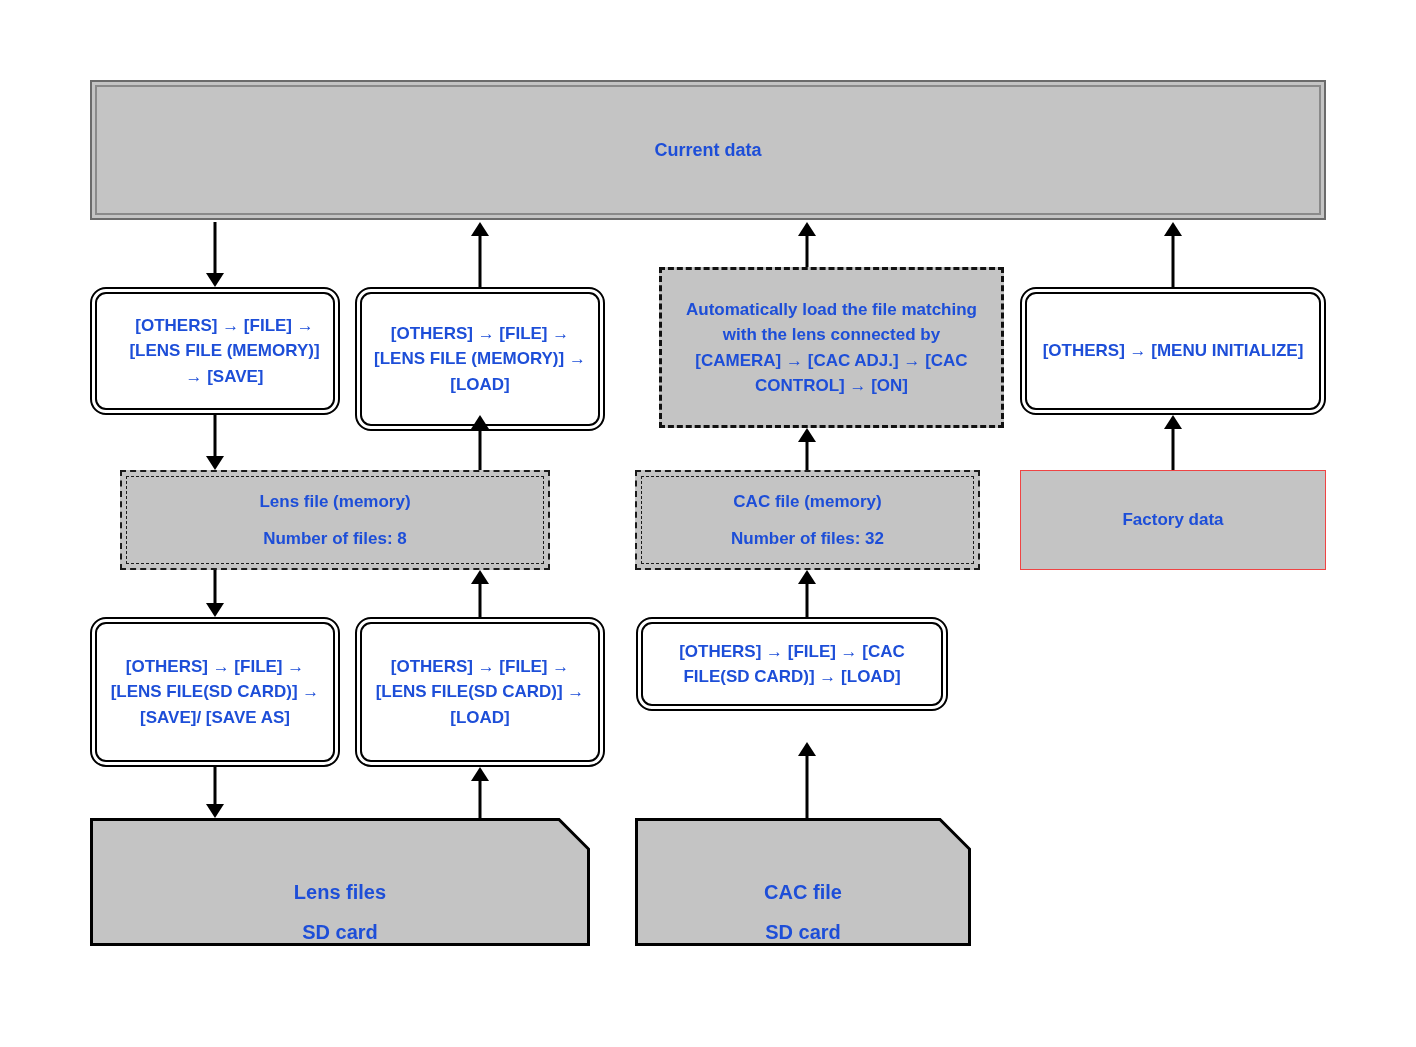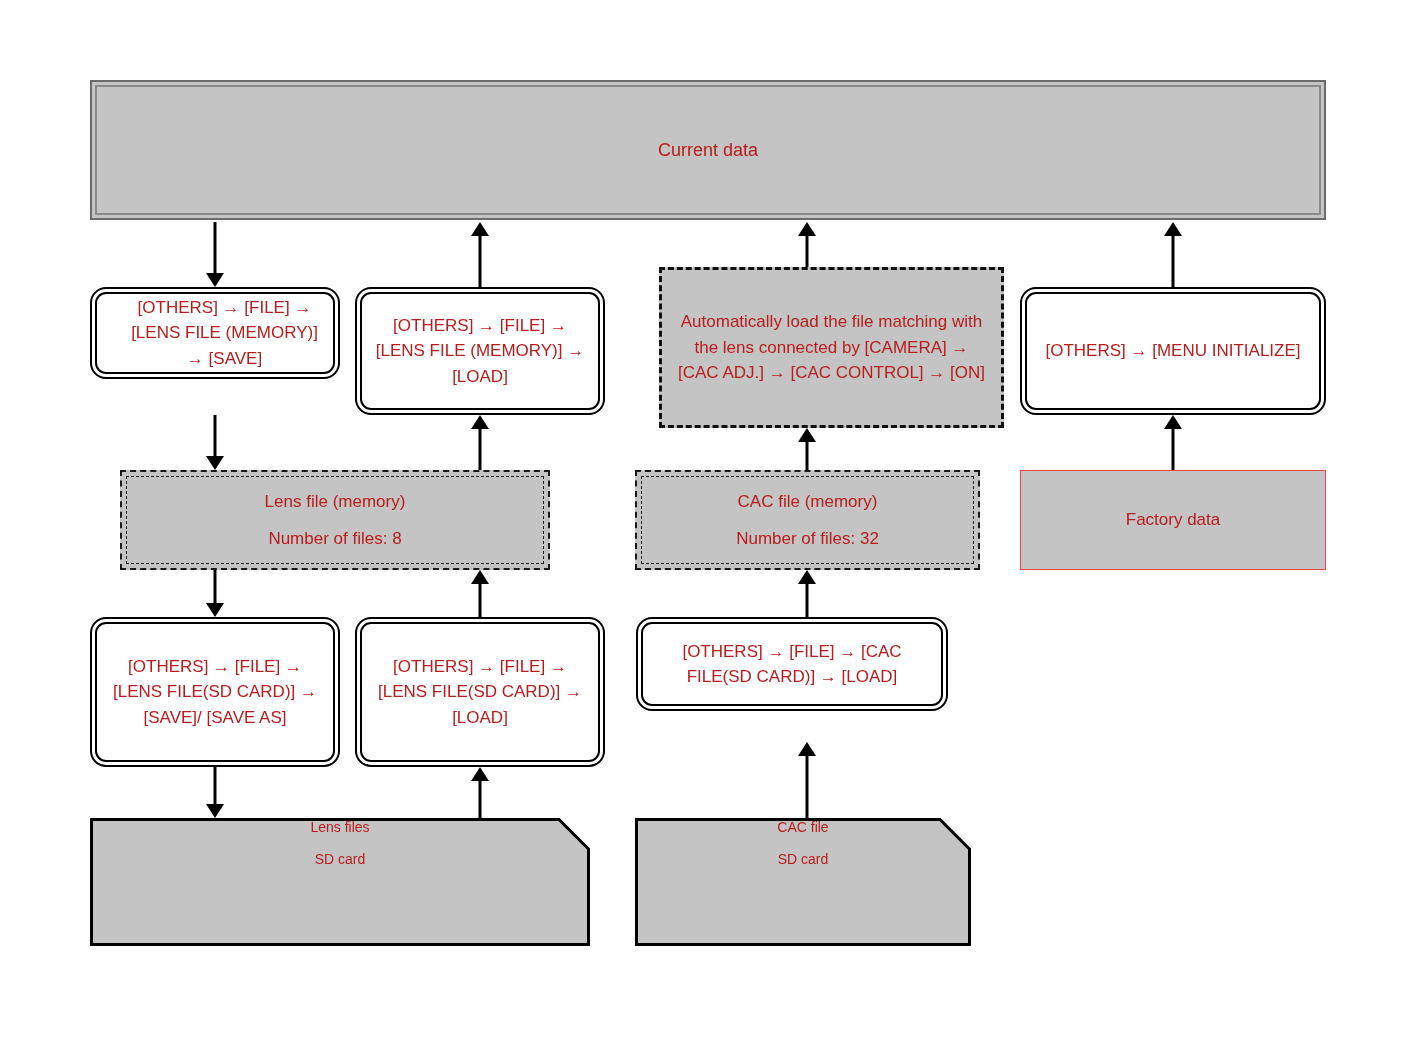--- a/index.html
+++ b/index.html
@@ -2,22 +2,22 @@
 <html><head>
 <meta charset="utf-8">
 <style>
   * { margin:0; padding:0; box-sizing:border-box; }
   html,body { background:#ffffff; }
   .canvas {
     position:relative;
     width:1416px; height:1047px;
     background:#ffffff;
     font-family:"Liberation Sans", sans-serif;
-    font-weight:normal;
-    color:#b91c1c;
+    font-weight:bold;
+    color:#1d4ed8;
     overflow:hidden;
   }
   .box {
     position:absolute;
     display:flex; flex-direction:column;
     align-items:center; justify-content:center;
     text-align:center;
     padding:12px 16px;
     font-size:17px;
     line-height:1.5;
@@ -61,22 +61,22 @@
   .solid-gray {
     background:#c4c4c4;
     border:1px solid #ef4444;
   }
   
   .sd-box { position:absolute; }
   .sd-box svg { position:absolute; inset:0; width:100%; height:100%; display:block; }
   .sd-text {
     position:absolute; inset:0;
     display:flex; flex-direction:column;
-    align-items:center; justify-content:flex-start;
-    gap:12px; text-align:center; font-size:14px; line-height:1.4;
+    align-items:center; justify-content:flex-end;
+    gap:12px; text-align:center; font-size:20px; line-height:1.4;
   }
   
   .arrow { position:absolute; width:26px; }
   .arrow .shaft {
     position:absolute; left:50%; transform:translateX(-50%);
     width:3px; background:#000;
   }
   .arrow.down .shaft { top:0; bottom:12px; }
   .arrow.up   .shaft { top:12px; bottom:0; }
   .arrow .head {
@@ -90,25 +90,25 @@
 </style>
 </head>
 <body>
 
 <div class="canvas">
 
   <div class="box current" style="left:90px; top:80px; width:1236px; height:140px;">
     <span>Current data</span>
   </div>
 
-  <div class="box rounded" style="left:90px; top:287px; width:250px; height:92px;padding-left:35px;">
+  <div class="box rounded" style="left:90px; top:287px; width:250px; height:128px;padding-left:35px;">
     <span>[OTHERS] → [FILE] → [LENS FILE (MEMORY)] → [SAVE]</span>
   </div>
 
-  <div class="box rounded" style="left:355px; top:287px; width:250px; height:128px;">
+  <div class="box rounded" style="left:355px; top:287px; width:250px; height:144px;">
     <span>[OTHERS] → [FILE] → [LENS FILE (MEMORY)] → [LOAD]</span>
   </div>
 
   <div class="box dashed-bold" style="left:635px; top:267px; width:345px; height:161px;margin-left:24px;">
     <span>Automatically load the file matching with the lens connected by [CAMERA] → [CAC ADJ.] → [CAC CONTROL] → [ON]</span>
   </div>
 
   <div class="box rounded" style="left:1020px; top:287px; width:306px; height:128px;">
     <span>[OTHERS] → [MENU INITIALIZE]</span>
   </div>

